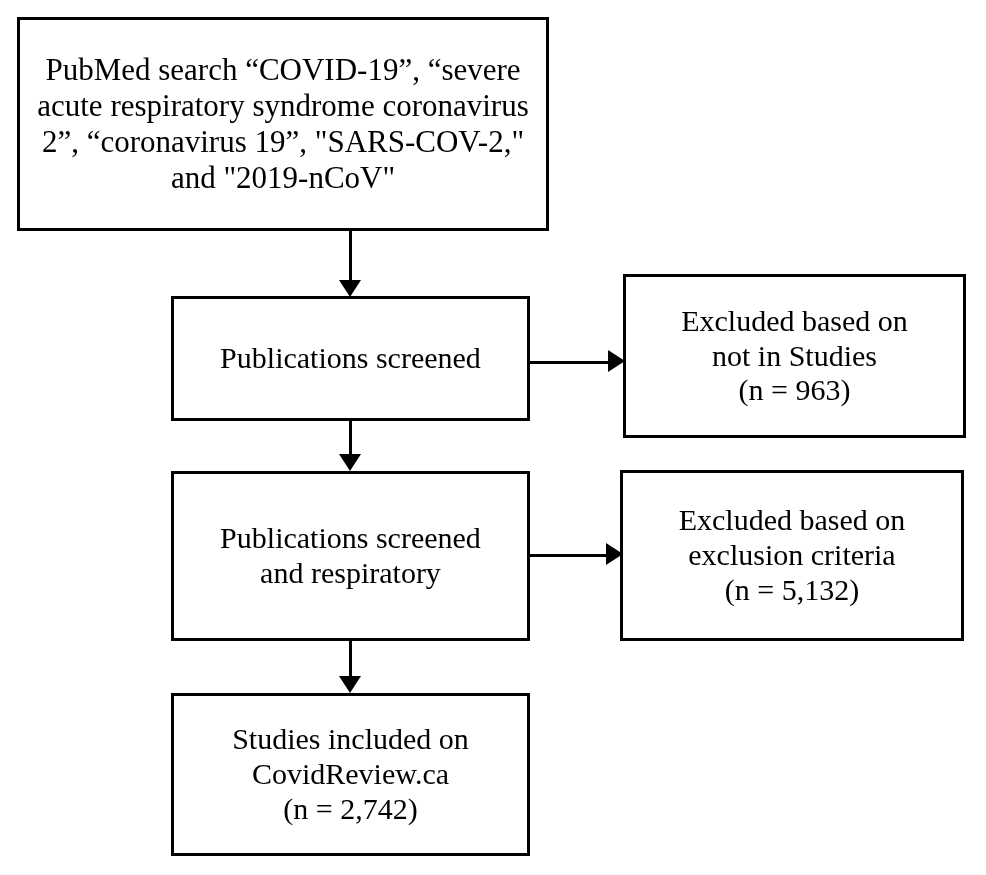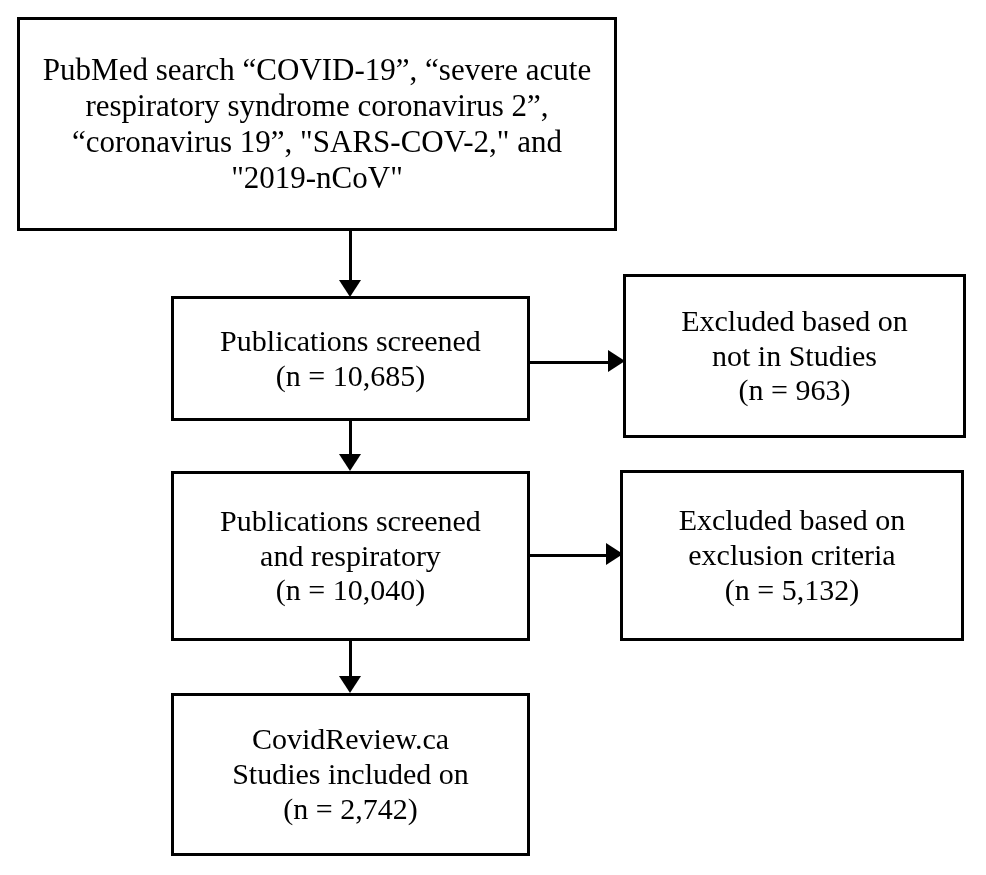--- a/index.html
+++ b/index.html
@@ -30,21 +30,21 @@
     text-align: center;
     line-height: 1.16;
     color: #000000;
   }
   .node .line {
     display: block;
     white-space: nowrap;
   }
 
   
-  #node-search   { left: 17px;  top: 17px;  width: 600px; height: 214px; font-size: 31px; padding: 0 10px; }
+  #node-search   { left: 17px;  top: 17px;  width: 532px; height: 214px; font-size: 31px; padding: 0 10px; }
   #node-search .line { white-space: normal; }
   #node-screened { left: 171px; top: 296px; width: 359px; height: 125px; font-size: 30px; }
   #node-excl-lang{ left: 623px; top: 274px; width: 343px; height: 164px; font-size: 30px; }
   #node-categorized { left: 171px; top: 471px; width: 359px; height: 170px; font-size: 30px; }
   #node-excl-crit{ left: 620px; top: 470px; width: 344px; height: 171px; font-size: 30px; }
   #node-included { left: 171px; top: 693px; width: 359px; height: 163px; font-size: 30px; }
 
   
   .conn { position: absolute; }
   .conn .stem-v {
@@ -110,21 +110,20 @@
     <span class="line">PubMed search “COVID-19”, “severe acute respiratory syndrome coronavirus 2”, “coronavirus 19”, "SARS-COV-2," and "2019-nCoV"</span>
   </div>
 
   <div class="conn" id="conn-1">
     <span class="stem-v"></span>
     <span class="head-down"></span>
   </div>
 
   <div class="node" id="node-screened">
     <span class="line">Publications screened</span>
-    <span class="line">(n = 10,685)</span>
   </div>
 
   <div class="conn" id="conn-2">
     <span class="stem-h"></span>
     <span class="head-right"></span>
   </div>
 
   <div class="node" id="node-excl-lang">
     <span class="line">Excluded based on</span>
     <span class="line">not in Studies</span>
@@ -132,38 +131,37 @@
   </div>
 
   <div class="conn" id="conn-3">
     <span class="stem-v"></span>
     <span class="head-down"></span>
   </div>
 
   <div class="node" id="node-categorized">
     <span class="line">Publications screened</span>
     <span class="line">and respiratory</span>
-    <span class="line">(n = 10,040)</span>
   </div>
 
   <div class="conn" id="conn-4">
     <span class="stem-h"></span>
     <span class="head-right"></span>
   </div>
 
   <div class="node" id="node-excl-crit">
     <span class="line">Excluded based on</span>
     <span class="line">exclusion criteria</span>
     <span class="line">(n = 5,132)</span>
   </div>
 
   <div class="conn" id="conn-5">
     <span class="stem-v"></span>
     <span class="head-down"></span>
   </div>
 
   <div class="node" id="node-included">
+    <span class="line">Studies included on</span>
     <span class="line">CovidReview.ca</span>
-    <span class="line">Studies included on</span>
     <span class="line">(n = 2,742)</span>
   </div>
 
 </div>
 
 </body></html>

